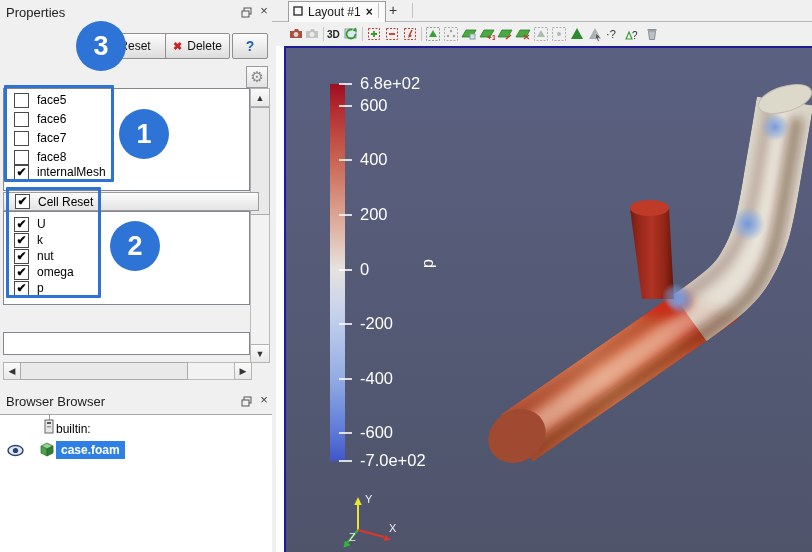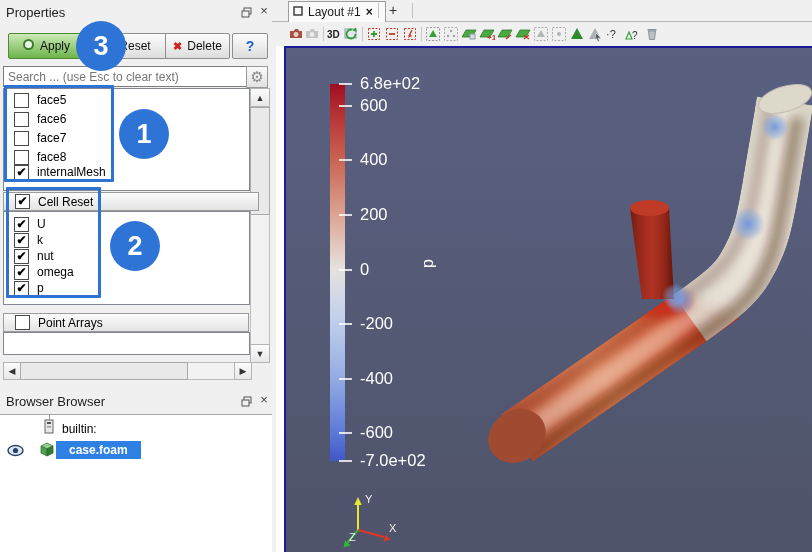--- a/index.html
+++ b/index.html
@@ -39,54 +39,47 @@
   .tabsep{position:absolute;top:3px;width:1px;height:15px;background:#c2c2c2}
   #toolbar{position:absolute;left:0;top:22px;width:540px;height:24px;background:#f0f0f0}
   .ticon{position:absolute;top:4px;width:16px;height:16px}
   .tsep{position:absolute;top:5px;width:1px;height:14px;background:#c8c8c8}
   #vpwrap{position:absolute;left:0;top:46px;width:540px;height:506px;background:#f0f0f0}
   #vpwhite{position:absolute;left:4px;top:0;width:8px;height:506px;background:#ffffff}
   #viewport{position:absolute;left:12px;top:0;width:526px;height:504px;border-left:2px solid #1c1c96;border-top:2px solid #1c1c96;
       background:linear-gradient(#5a6080,#4f546b)}
   
   .tree-box{position:absolute;left:0;top:414px;width:272px;height:138px;background:#fff;border-top:1px solid #a7a7a7}
-  .hl{background:#2f80e4;color:#fff;font-weight:bold;padding:1px 13px}
+  .hl{background:#2f80e4;color:#fff;font-weight:bold;padding:1px 5px}
 </style>
 </head>
 <body>
 
 <div id="left">
 
   <div class="abs dock-title" style="left:6px;top:5px">Properties</div>
   <div class="abs winbtn" style="left:240px;top:7px">
     <svg width="11" height="11">
         <rect x="3" y="1" width="7" height="6" fill="none" stroke="#555"></rect>
         <rect x="1" y="4" width="7" height="6" fill="#f0f0f0" stroke="#555"></rect>
       </svg>
   </div>
   <div class="abs winbtn" style="left:258px;top:5px;font-size:13px">×</div>
 
-  <div class="btn green" style="left:8px;top:33px;width:95px">
-    <span><svg width="13" height="13">
-          <circle cx="6.5" cy="6.5" r="4.5" fill="#eaf5e4" stroke="#3a7d2c" stroke-width="2"></circle>
-        </svg></span>
-    <span>Apply</span>
-  </div>
   <div class="btn" style="left:107px;top:33px;width:54px;padding-right:6px">
     <span>Reset</span>
   </div>
   <div class="btn" style="left:165px;top:33px;width:63px">
     <span style="color:#cc2222;font-weight:bold;font-size:11px">✖</span>
     <span>Delete</span>
   </div>
   <div class="btn" style="left:232px;top:33px;width:34px;color:#1f5fbf;font-weight:bold;font-size:14px">
     <span>?</span>
   </div>
 
-  <input class="searchbox" readonly="" placeholder="Search ... (use Esc to clear text)" style="">
   <div class="gearbtn">⚙</div>
 
   <div class="panel-box" style="left:3px;top:88px;width:245px;height:101px"></div>
   <div class="row" style="left:14px;top:92px">
     <span class="cb"></span>
     <span class="lbl">face5</span>
   </div>
   <div class="row" style="left:14px;top:111px">
     <span class="cb"></span>
     <span class="lbl">face6</span>
@@ -128,24 +121,20 @@
   </div>
   <div class="row" style="left:14px;top:264px">
     <span class="cb">✔</span>
     <span class="lbl">omega</span>
   </div>
   <div class="row" style="left:14px;top:280px">
     <span class="cb">✔</span>
     <span class="lbl">p</span>
   </div>
 
-  <div class="group-header" style="left:3px;top:313px;width:233px;height:17px">
-    <span class="cb"></span>
-    <span class="lbl">Point Arrays</span>
-  </div>
   <div class="panel-box" style="left:3px;top:332px;width:245px;height:21px"></div>
 
   <div class="sb" style="left:3px;top:362px;width:247px;height:16px"></div>
   <div class="sb-btn" style="left:3px;top:362px;width:16px;height:16px">◀</div>
   <div class="sb-thumb" style="left:20px;top:362px;width:166px;height:16px"></div>
   <div class="sb-btn" style="left:234px;top:362px;width:16px;height:16px">▶</div>
 
   <div class="abs dock-title" style="left:6px;top:394px">Browser Browser</div>
   <div class="abs winbtn" style="left:240px;top:396px">
     <svg width="11" height="11">
@@ -157,21 +146,21 @@
 
   <div class="tree-box"></div>
   <div class="abs" style="left:49px;top:414px;width:1px;height:9px;background:#9a9a9a"></div>
   <div class="abs" style="left:43px;top:419px">
     <svg width="12" height="16">
         <rect x="2" y="1" width="8" height="13" fill="#e8e8e8" stroke="#666"></rect>
         <rect x="4" y="3" width="4" height="2" fill="#555"></rect>
         <rect x="4" y="7" width="4" height="1.5" fill="#999"></rect>
       </svg>
   </div>
-  <div class="abs lbl" style="left:62px;top:422px">builtin:</div>
+  <div class="abs lbl" style="left:56px;top:422px">builtin:</div>
 
   <div class="abs" style="left:7px;top:444px">
     <svg width="17" height="13">
         <ellipse cx="8.5" cy="6.5" rx="7.5" ry="5" fill="#dce6f4" stroke="#27416b" stroke-width="1.4"></ellipse>
         <circle cx="8.5" cy="6.5" r="2.6" fill="#27416b"></circle>
       </svg>
   </div>
   <div class="abs" style="left:38px;top:441px">
     <svg width="17" height="17">
         <polygon points="3,5 9,2 15,5 9,8" fill="#8fcf8f" stroke="#3c7a3c" stroke-width="0.8"></polygon>

